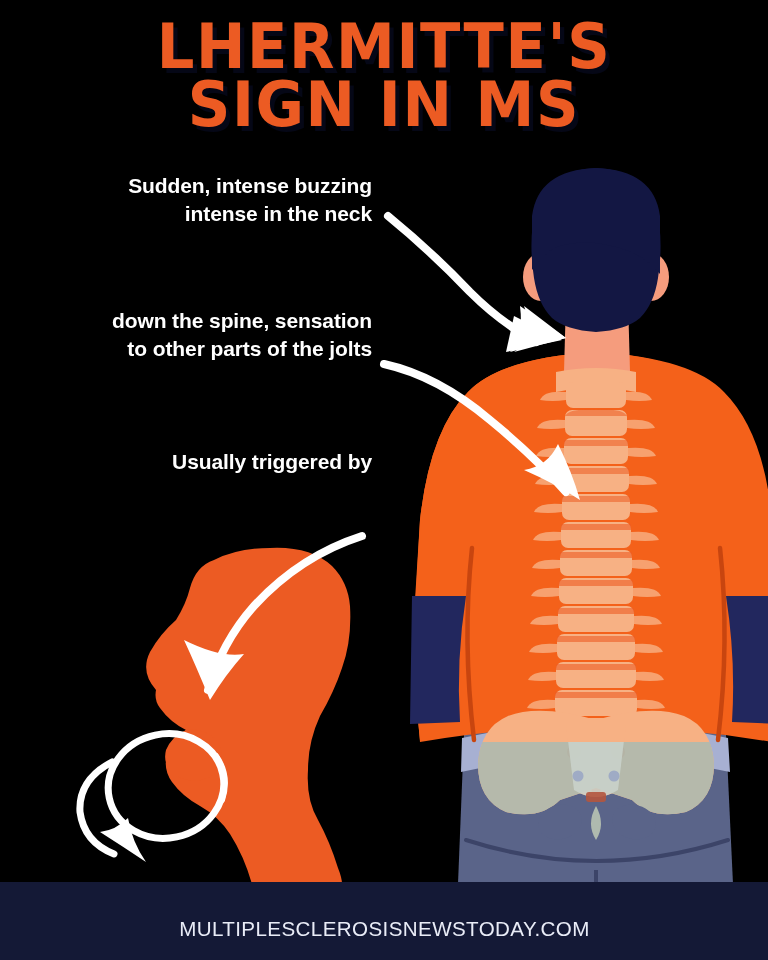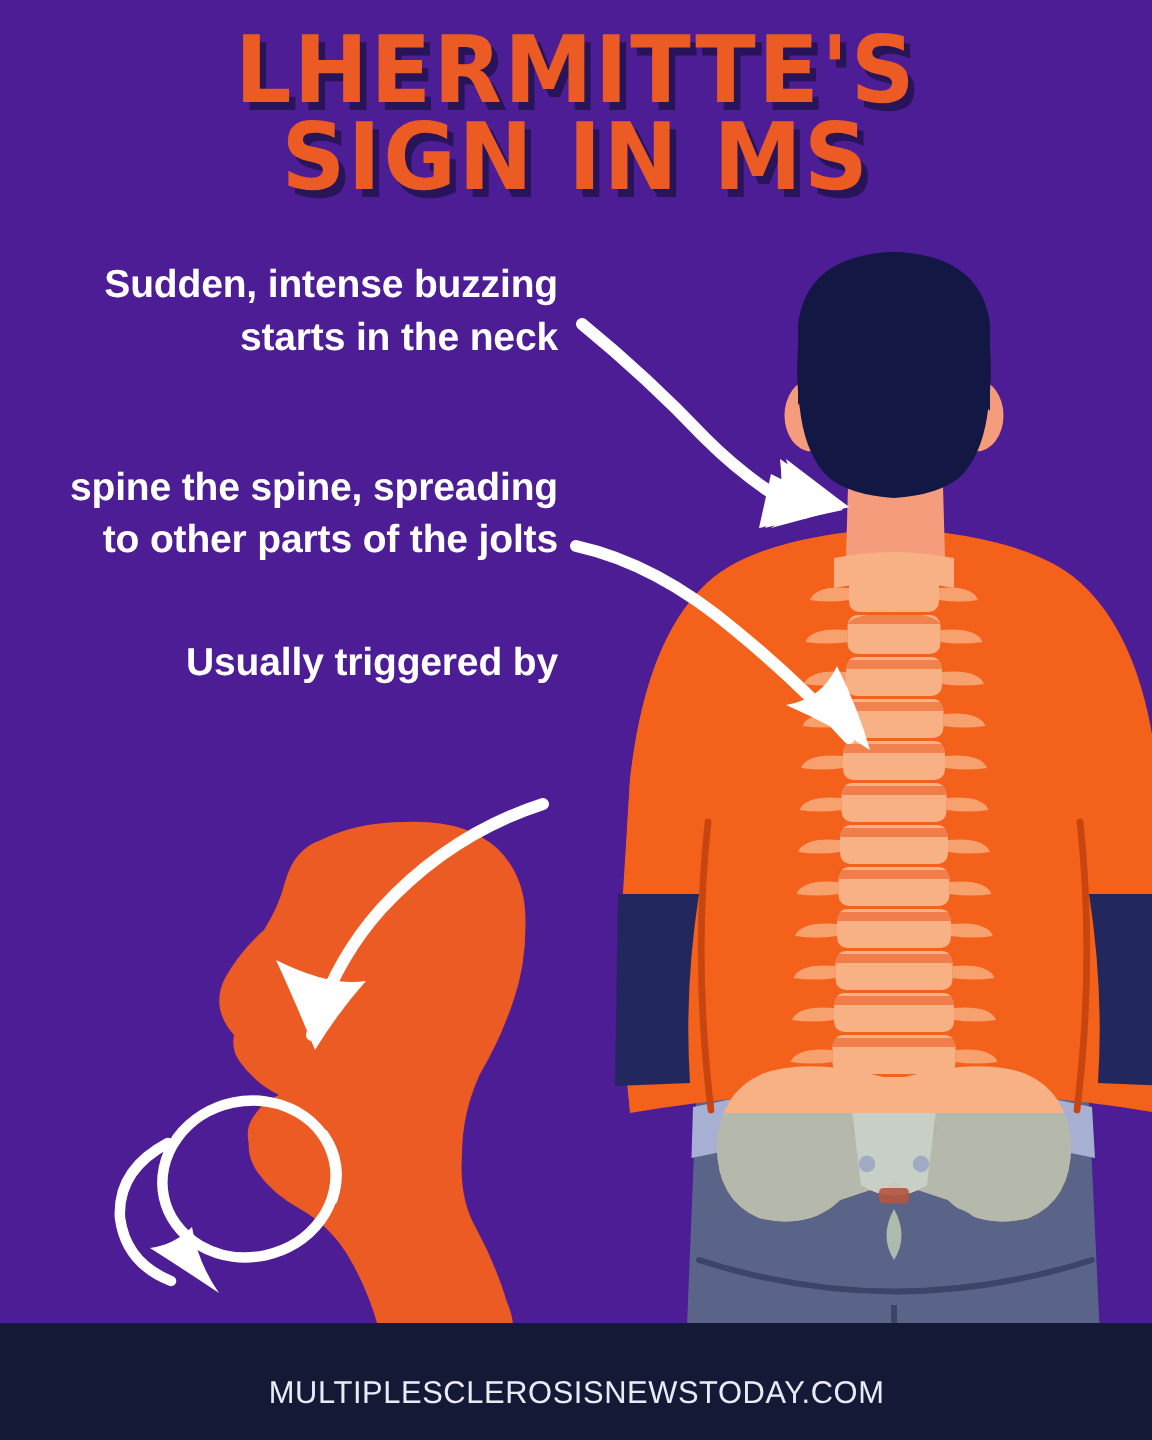--- a/index.html
+++ b/index.html
@@ -8,21 +8,21 @@
     background: #0d1024;
   }
   body {
     font-family: "Liberation Sans", sans-serif;
   }
   #poster {
     position: relative;
     width: 768px;
     height: 960px;
     overflow: hidden;
-    background: #4c1d95;
+    background: #000000;
   }
   
   .title-wrap {
     position: absolute;
     top: 18px;
     left: 0;
     width: 768px;
     text-align: center;
     z-index: 40;
     pointer-events: none;
@@ -38,29 +38,29 @@
     text-transform: uppercase;
     transform: scaleX(1.06);
     text-shadow: 4px 5px 0 rgba(10, 13, 40, 0.55);
   }
   
   .callout {
     position: absolute;
     z-index: 35;
     text-align: right;
     color: #ffffff;
-    font-size: 26px;
+    font-size: 21px;
     font-weight: bold;
     line-height: 1.33;
     letter-spacing: -0.1px;
   }
   .callout .ln { display: block; white-space: nowrap; }
   #callout-1 { left: 10px; top: 172px; width: 362px; }
   #callout-2 { left: 10px; top: 307px; width: 362px; }
-  #callout-3 { left: 10px; top: 424px; width: 362px; }
+  #callout-3 { left: 10px; top: 448px; width: 362px; }
 
   
   .art {
     position: absolute;
     left: 0;
     top: 0;
     width: 768px;
     height: 960px;
   }
   #figure-layer { z-index: 10; }
@@ -354,25 +354,25 @@
       <path d="M112 762
                Q78 780 80 812
                Q84 842 114 854" fill="none" stroke="#FFFFFF" stroke-width="7" stroke-linecap="round"></path>
       <path d="M100 832 Q122 846 146 862 Q132 842 128 818 Q116 830 100 832 Z" fill="#FFFFFF"></path>
       <path d="M216 756 Q230 776 222 800" fill="none" stroke="#FFFFFF" stroke-width="6" stroke-linecap="round"></path>
     </g>
   </svg>
 
   <div class="callout" id="callout-1">
     <span class="ln">Sudden, intense buzzing</span>
-    <span class="ln">starts in the neck</span>
+    <span class="ln">intense in the neck</span>
   </div>
 
   <div class="callout" id="callout-2">
-    <span class="ln">spine the spine, spreading</span>
+    <span class="ln">down the spine, sensation</span>
     <span class="ln">to other parts of the jolts</span>
   </div>
 
   <div class="callout" id="callout-3">
     <span class="ln">Usually triggered by</span>
   </div>
 
   <div id="footer-bar">
     <span id="footer-text">MULTIPLESCLEROSISNEWSTODAY.COM</span>
   </div>

